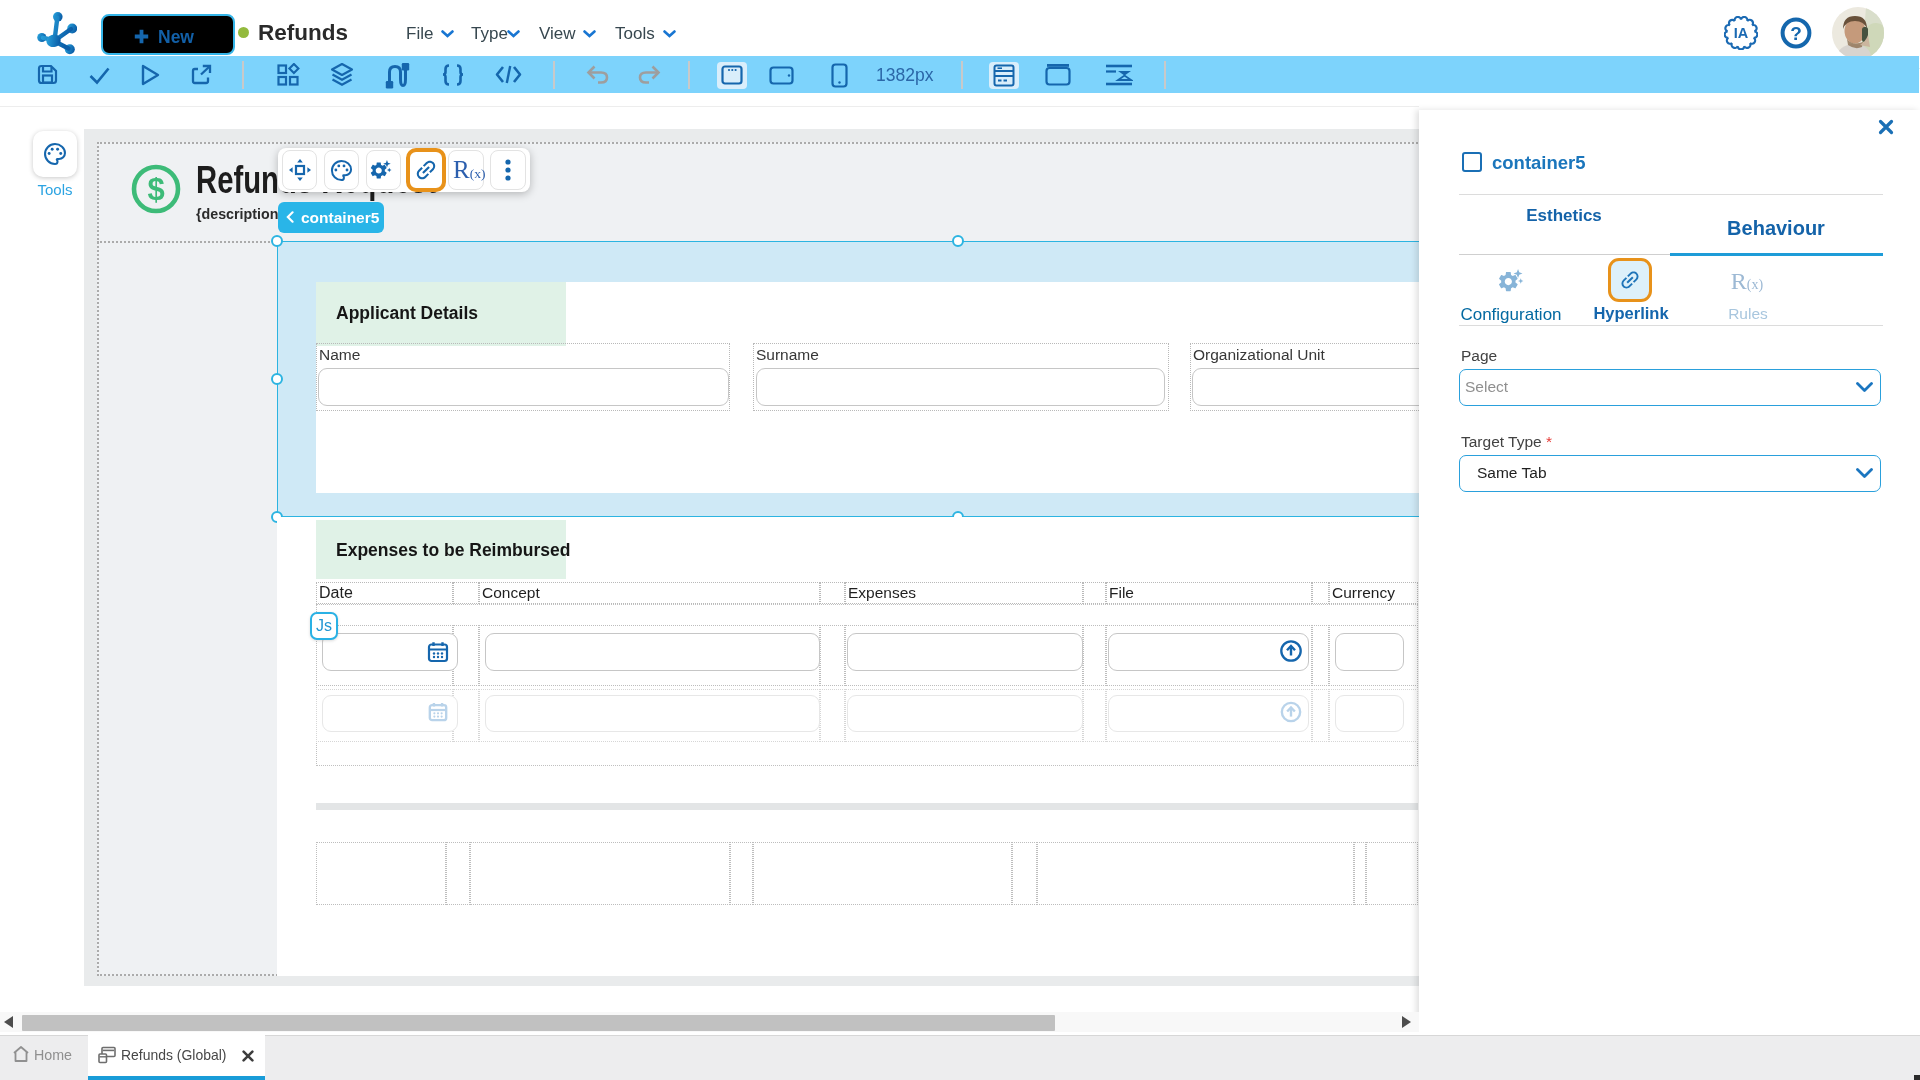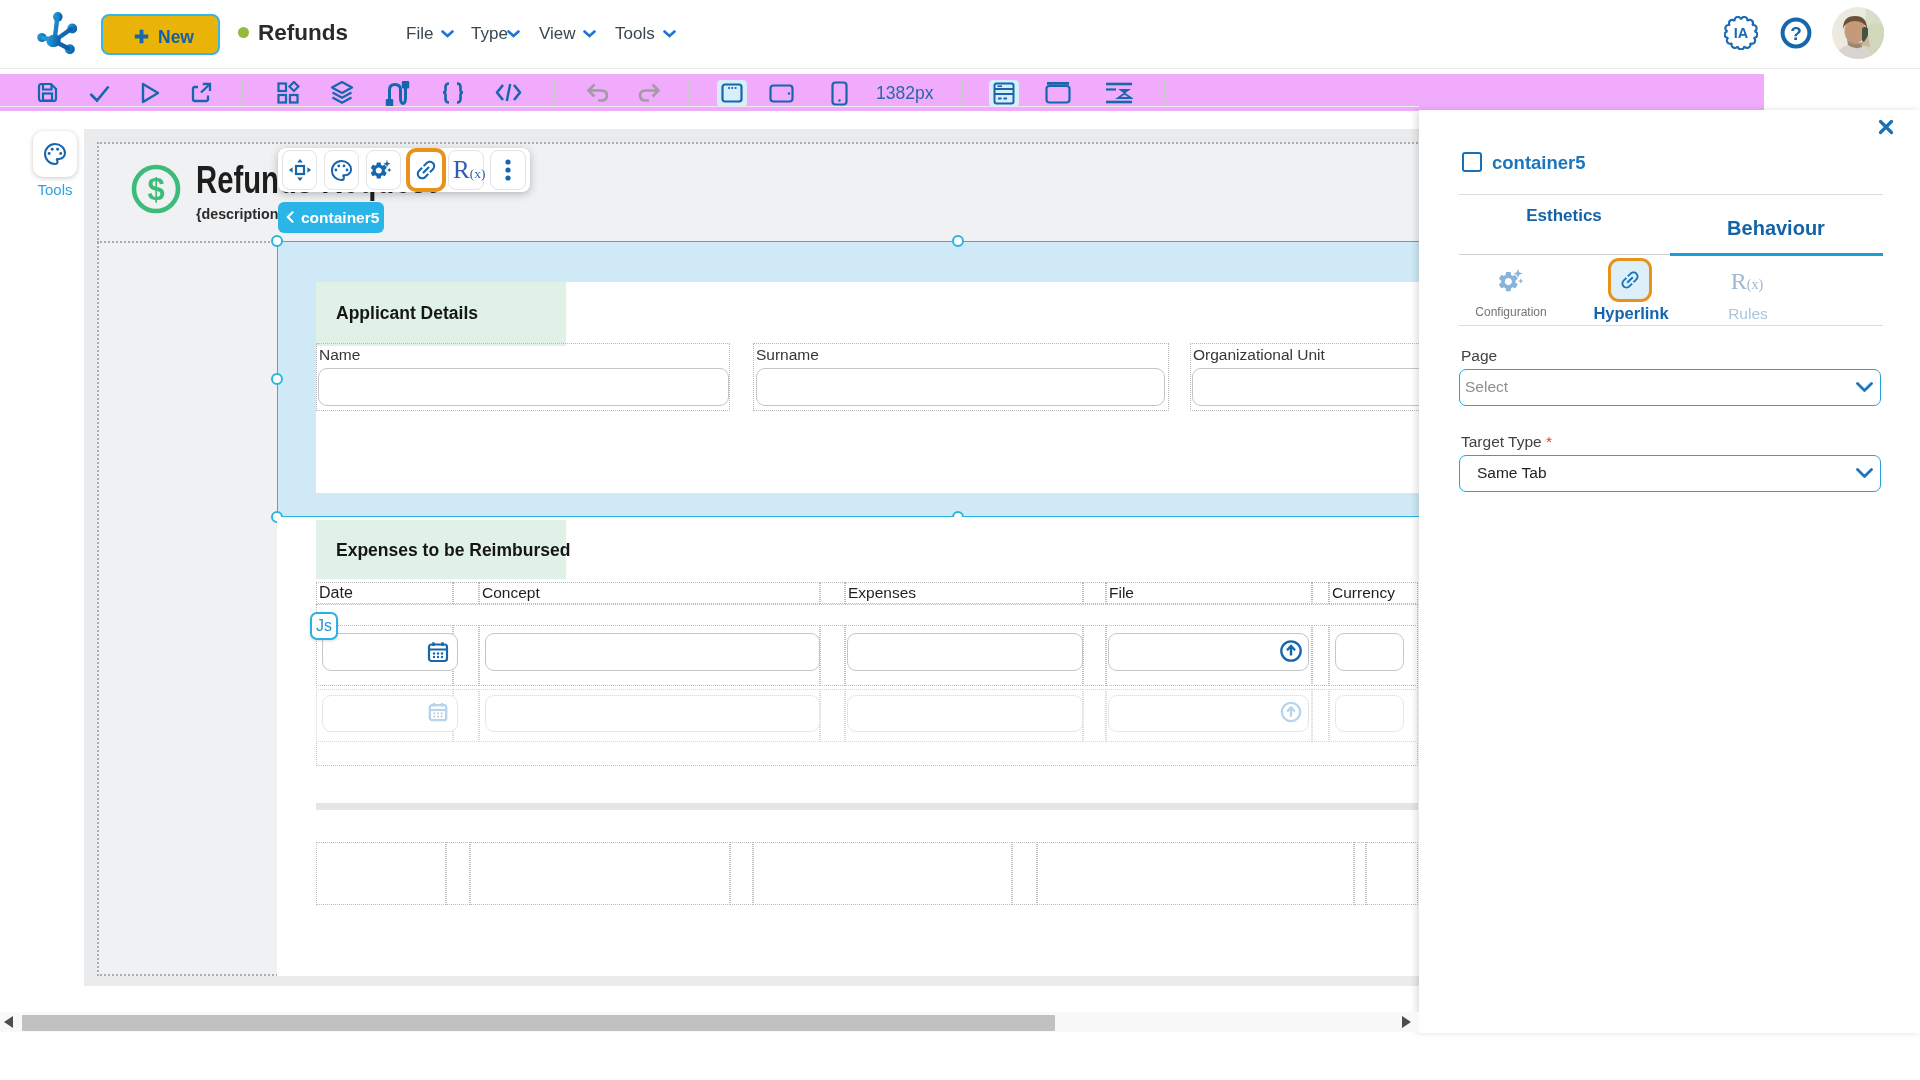--- a/index.html
+++ b/index.html
@@ -23,21 +23,21 @@
     <g fill="url(#lg1)" stroke="url(#lg1)">
       <circle cx="20.8" cy="4.8" r="4.8" stroke="none"></circle>
       <circle cx="35.2" cy="16.5" r="5" stroke="none"></circle>
       <circle cx="32.8" cy="37.2" r="5" stroke="none"></circle>
       <circle cx="4.8" cy="25.5" r="4.6" stroke="none"></circle>
       <path d="M20.3 6 L17.8 26 M34 17 L18.5 28 M31.5 36.5 L18 29.5 M6 25.8 L14 27.5" fill="none" stroke-width="4.4" stroke-linecap="round"></path>
       <ellipse cx="16.6" cy="28.8" rx="7.2" ry="6.2" transform="rotate(-18 16.6 28.8)" stroke="none"></ellipse>
     </g>
   </svg>
 
-  <div class="abs" style="left:101px;top:14px;width:119px;height:41px;border:2px solid #35b5e8;border-radius:8px;background:#eab308">
+  <div class="abs" style="left:101px;top:14px;width:134px;height:41px;border:2px solid #35b5e8;border-radius:8px;background:#000000">
     <svg class="abs" style="left:31px;top:13px" width="15" height="15" viewBox="0 0 15 15">
           <path d="M7.5 0.8 V14.2 M0.8 7.5 H14.2" stroke="#1566ad" stroke-width="3.8"></path>
         </svg>
     <div class="abs" style="left:55px;top:11px;font-size:17.5px;font-weight:bold;color:#1260a8">New</div>
   </div>
   <div class="abs" style="left:238px;top:27px;width:11px;height:11px;border-radius:50%;background:#93ba3e"></div>
   <div class="abs" style="left:258px;top:20px;font-size:22.5px;font-weight:bold;color:#2a2a2a">Refunds</div>
 
   <div class="abs menu" style="left:406px;top:24px;font-size:17px;color:#37474f">File</div>
   <svg class="abs" style="left:441px;top:30px" width="13" height="8" viewBox="0 0 13 8">
@@ -79,21 +79,21 @@
       <ellipse cx="22" cy="50" rx="17" ry="13" fill="#d8d4cf"></ellipse>
       <ellipse cx="23" cy="24" rx="10.5" ry="12.5" fill="#c59a7b"></ellipse>
       <path d="M11 22 Q11 9 23 9 Q35 9 35 22 Q32 14 23 14 Q14 14 11 22 Z" fill="#69513a"></path>
       <path d="M15 32 Q20 39 31 35 L30 40 Q23 43 16 38 Z" fill="#8a6a4a" opacity="0.75"></path>
       <rect x="30" y="20" width="6" height="15" rx="2.5" fill="#46523f"></rect>
       <path d="M28 38 Q34 34 36 28 L38 40 Z" fill="#cbb59e"></path>
     </g>
   </svg>
 </div>
 
-<div class="abs" id="toolbar" style="left:0;top:74px;width:1764px;height:37px;background:#f0abfc">
+<div class="abs" id="toolbar" style="left:0;top:56px;width:1919px;height:37px;background:#7dd3fc">
   <svg class="abs" style="left:36px;top:7px" width="23" height="23" viewBox="0 0 23 23">
         <path d="M3 5.5 Q3 3 5.5 3 H15 L20 8 V17.5 Q20 20 17.5 20 H5.5 Q3 20 3 17.5 Z" fill="none" stroke="#1566ad" stroke-width="2.2"></path>
         <path d="M7 3.5 V8.5 H15.5 V4" fill="none" stroke="#1566ad" stroke-width="2.2"></path>
         <rect x="7" y="12.5" width="9" height="7" fill="none" stroke="#1566ad" stroke-width="2.2"></rect>
       </svg>
   <svg class="abs" style="left:88px;top:8px" width="23" height="23" viewBox="0 0 23 23">
         <path d="M2.5 12 L9 18.5 L20.5 4.5" fill="none" stroke="#1566ad" stroke-width="2.6"></path>
       </svg>
   <svg class="abs" style="left:139px;top:7px" width="22" height="24" viewBox="0 0 22 24">
         <path d="M4 3 L19 12 L4 21 Z" fill="none" stroke="#1566ad" stroke-width="2.4" stroke-linejoin="round"></path>
@@ -373,21 +373,21 @@
         <path d="M18.5 1 L19.6 4 L22.6 5.1 L19.6 6.2 L18.5 9.2 L17.4 6.2 L14.4 5.1 L17.4 4 Z" fill="#87b4d8"></path>
         <path d="M21 9.5 L21.7 11.3 L23.5 12 L21.7 12.7 L21 14.5 L20.3 12.7 L18.5 12 L20.3 11.3 Z" fill="#87b4d8"></path>
       </svg>
   <div class="abs" style="left:189px;top:148px;width:44px;height:44px;background:#ddf0fa;border:3.5px solid #e8921a;border-radius:11px"></div>
   <svg class="abs" style="left:199px;top:158px" width="24" height="24" viewBox="0 0 24 24">
         <g transform="rotate(-45 12 12)">
           <path d="M3.9,12c0-1.71,1.39-3.1,3.1-3.1h4V7H7c-2.76,0-5,2.24-5,5s2.24,5,5,5h4v-1.9H7C5.29,15.1,3.9,13.71,3.9,12z M8,13h8v-2H8V13z M17,7h-4v1.9h4c1.71,0,3.1,1.39,3.1,3.1s-1.39,3.1-3.1,3.1h-4V17h4c2.76,0,5-2.24,5-5S19.76,7,17,7z" fill="#1f74b9"></path>
         </g>
       </svg>
   <div class="abs" style="left:328px;top:158px;font-family:'Liberation Serif',serif;font-size:24px;color:#9db9d4;transform:translateX(-50%)">R<span style="font-size:14px">(x)</span></div>
-  <div class="abs" style="left:92px;top:195px;font-size:12px;color:#737373;transform:translateX(-50%)">Configuration</div>
+  <div class="abs" style="left:92px;top:195px;font-size:17px;color:#0369a1;transform:translateX(-50%)">Configuration</div>
   <div class="abs" style="left:212px;top:194px;font-size:16.5px;font-weight:bold;color:#1566ad;transform:translateX(-50%)">Hyperlink</div>
   <div class="abs" style="left:329px;top:195px;font-size:15.5px;color:#a8c6de;transform:translateX(-50%)">Rules</div>
   <div class="abs" style="left:40px;top:215px;width:424px;height:0;border-top:1px solid #dcdcdc"></div>
   <div class="abs" style="left:42px;top:237px;font-size:15.5px;color:#424242">Page</div>
   <div class="abs" style="left:40px;top:259px;width:422px;height:37px;border:1.6px solid #2aa0dc;border-radius:7px;background:#fff"></div>
   <div class="abs" style="left:46px;top:268px;font-size:15.5px;color:#8f8f8f">Select</div>
   <svg class="abs" style="left:437px;top:272px" width="17" height="11" viewBox="0 0 17 11">
         <path d="M1.5 1.5 L8.5 8.5 L15.5 1.5" fill="none" stroke="#1b76c0" stroke-width="2.8" stroke-linecap="round" stroke-linejoin="round"></path>
       </svg>
   <div class="abs" style="left:42px;top:323px;font-size:15.5px;color:#424242">Target Type <span style="color:#e53935">*</span></div>
@@ -397,14 +397,35 @@
         <path d="M1.5 1.5 L8.5 8.5 L15.5 1.5" fill="none" stroke="#1b76c0" stroke-width="2.8" stroke-linecap="round" stroke-linejoin="round"></path>
       </svg>
 </div>
 
 <div class="abs" id="scrollrow" style="left:0;top:1012px;width:1419px;height:20px;background:#f8f8f8">
   <div class="abs" style="left:4px;top:4px;width:0;height:0;border-top:6px solid transparent;border-bottom:6px solid transparent;border-right:9px solid #4d4d4d"></div>
   <div class="abs" style="left:22px;top:3px;width:1033px;height:16px;background:#c1c1c1;border-radius:1px"></div>
   <div class="abs" style="left:1402px;top:4px;width:0;height:0;border-top:6px solid transparent;border-bottom:6px solid transparent;border-left:9px solid #4d4d4d"></div>
 </div>
 
+<div class="abs" id="tabstrip" style="left:0;top:1032px;width:1920px;height:48px;background:#fff">
+  <div class="abs" style="left:0;top:3px;width:1920px;height:45px;background:#ededee;border-top:1px solid #d7d7d7"></div>
+  <svg class="abs" style="left:11px;top:1046px;position:fixed" width="0" height="0"></svg>
+  <svg class="abs" style="left:12px;top:13px" width="18" height="18" viewBox="0 0 18 18">
+        <path d="M2 8 L9 2 L16 8 M3.5 7.2 V16 H14.5 V7.2" fill="none" stroke="#909090" stroke-width="1.8" stroke-linejoin="round"></path>
+      </svg>
+  <div class="abs" style="left:34px;top:14px;font-size:15px;color:#8f8f8f;transform:scaleX(0.95);transform-origin:0 0">Home</div>
+  <div class="abs" style="left:88px;top:3px;width:177px;height:45px;background:#fff"></div>
+  <svg class="abs" style="left:98px;top:14px" width="18" height="18" viewBox="0 0 18 18">
+    <rect x="4" y="1.5" width="13" height="9" rx="1" fill="none" stroke="#6e6e6e" stroke-width="1.6"></rect>
+    <path d="M4.8 4.4 H16" stroke="#6e6e6e" stroke-width="1.6"></path>
+    <rect x="1" y="8" width="7.5" height="8.5" rx="1" fill="#fff" stroke="#6e6e6e" stroke-width="1.6"></rect>
+    <path d="M1.5 10.8 H8" stroke="#6e6e6e" stroke-width="1.4"></path>
+  </svg>
+  <div class="abs" style="left:121px;top:14px;font-size:15px;color:#474747;transform:scaleX(0.93);transform-origin:0 0">Refunds (Global)</div>
+  <svg class="abs" style="left:242px;top:18px" width="12" height="12" viewBox="0 0 15 15">
+        <path d="M2 2 L13 13 M13 2 L2 13" stroke="#3d3d3d" stroke-width="3.2" stroke-linecap="round"></path>
+      </svg>
+  <div class="abs" style="left:88px;top:44px;width:177px;height:4px;background:#199cd8"></div>
+  <div class="abs" style="left:1914px;top:43px;width:6px;height:5px;background:#2b2b2b"></div>
+</div>
 
 </div>
 
 </body></html>

